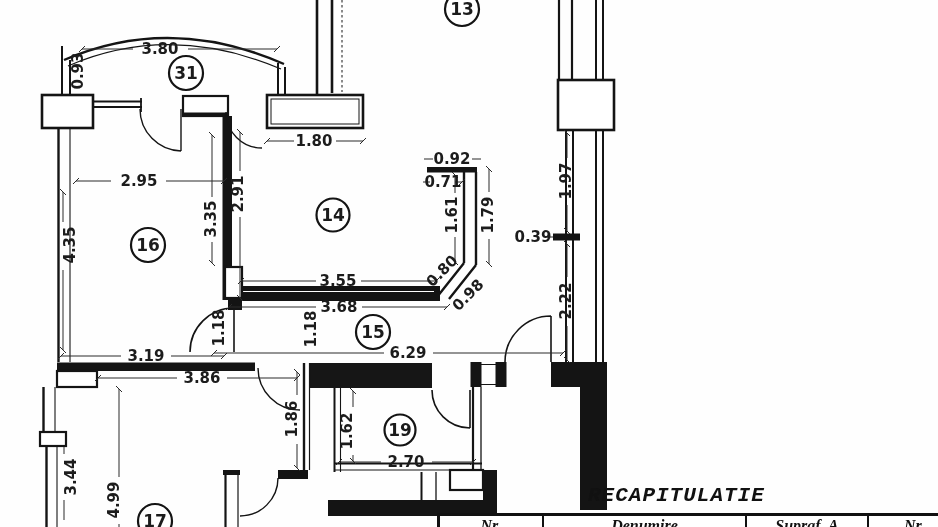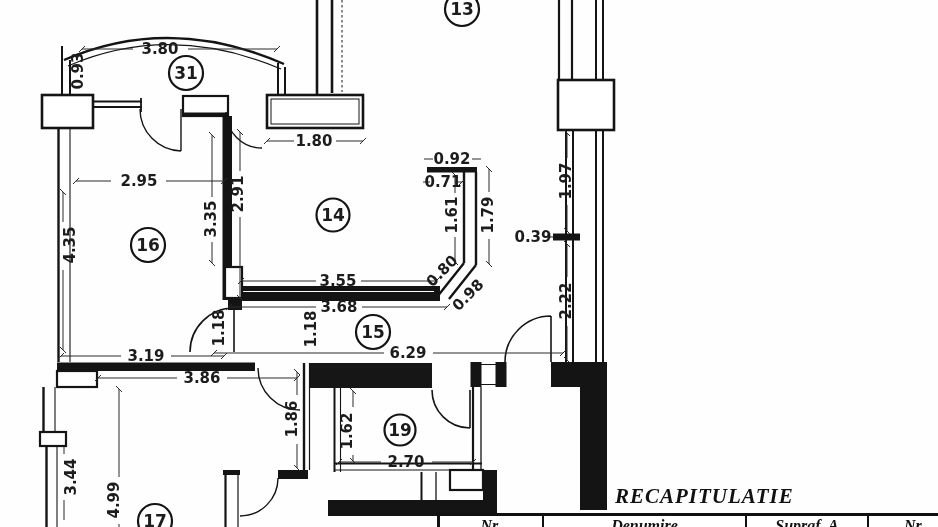--- a/index.html
+++ b/index.html
@@ -3,22 +3,22 @@
 <meta charset="utf-8">
 <style>
   html,body{margin:0;padding:0;background:#ffffff;}
   .stage{position:relative;width:938px;height:527px;overflow:hidden;background:#fefefe;
          font-family:"DejaVu Sans",sans-serif;}
   .stage svg{position:absolute;left:0;top:0;}
   svg text{font-family:"DejaVu Sans",sans-serif;font-weight:700;fill:#1c1c1c;}
   svg text.dim{font-size:15px;}
   svg text.room-num{font-size:17px;}
   .recap-title{position:absolute;left:588px;top:484px;width:210px;
-               font-family:Liberation Serif, serif;
-               font-style:italic;font-weight:700;font-size:21px;letter-spacing:1px;color:#111;margin-left:27px;}
+               font-family:Liberation Mono, monospace;
+               font-style:italic;font-weight:700;font-size:21px;letter-spacing:1px;color:#111;}
   .recap-table{position:absolute;left:437px;top:513px;width:520px;height:40px;
                border:3px solid #111;display:flex;background:#fff;}
   .recap-col{border-right:2px solid #111;text-align:center;
              font-family:"Liberation Serif","DejaVu Serif",serif;
              font-style:italic;font-weight:700;font-size:16px;color:#111;
              padding-top:1px;overflow:hidden;white-space:nowrap;}
   .recap-col:last-child{border-right:none;flex:1;}
 </style>
 </head>
 <body>

